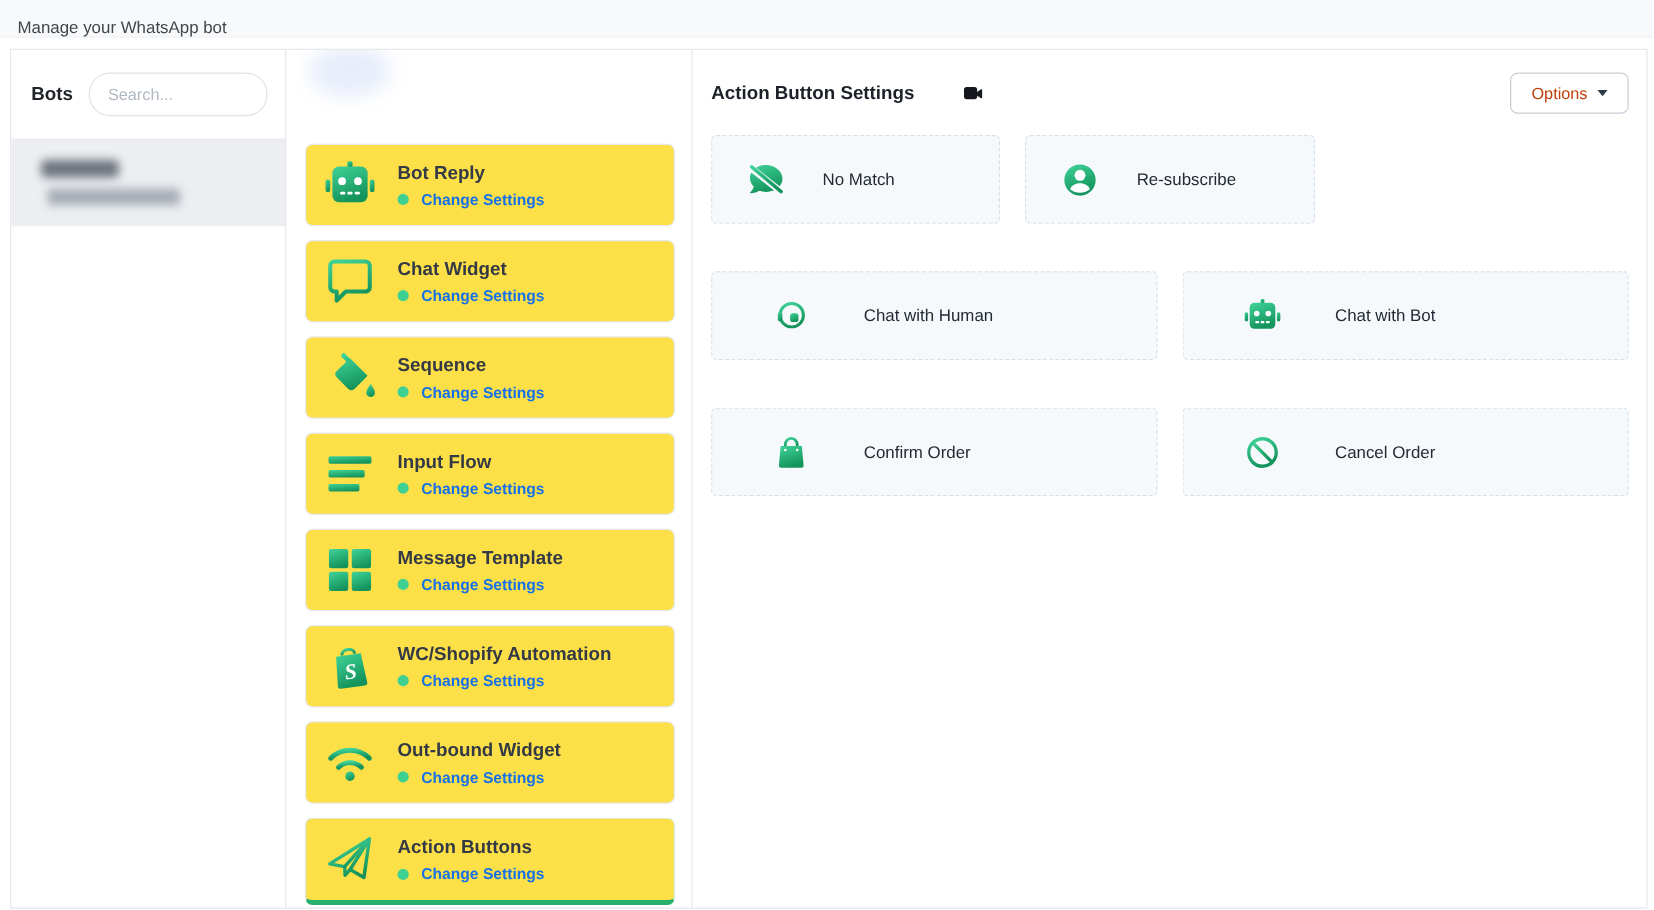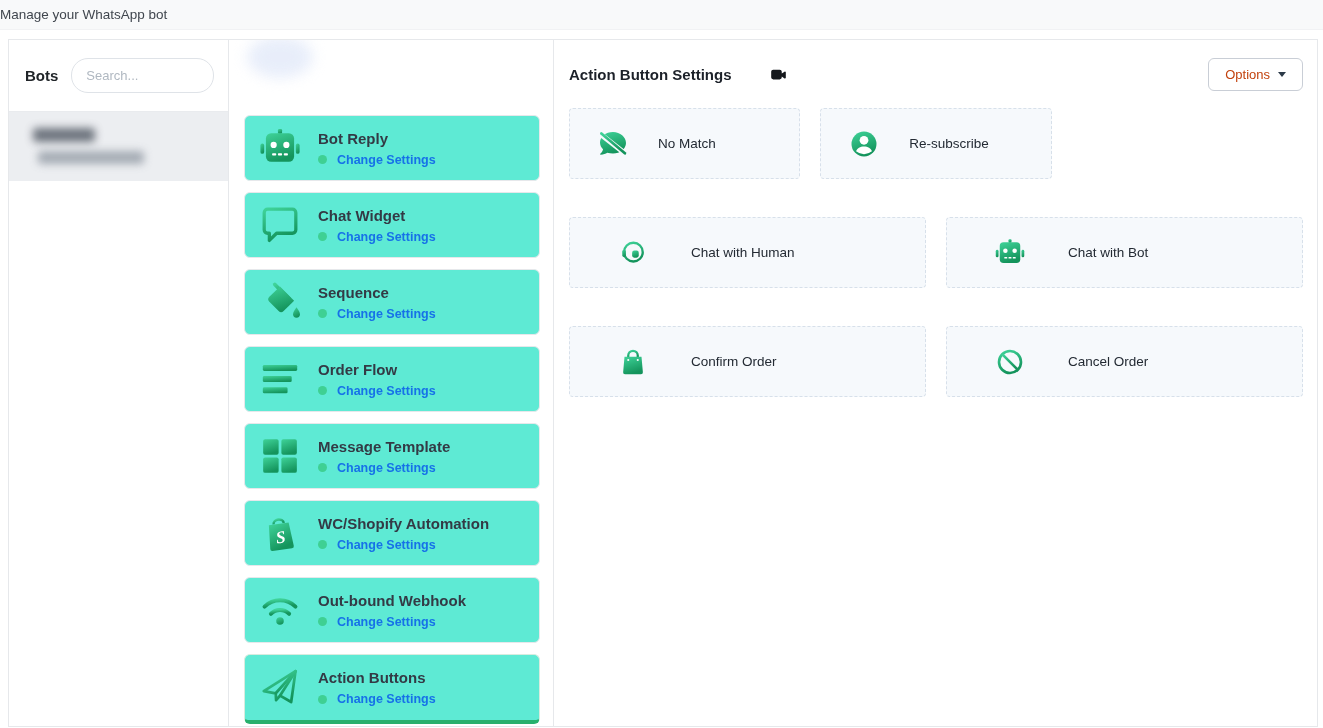--- a/index.html
+++ b/index.html
@@ -1,21 +1,21 @@
 <!DOCTYPE html>
 <html><head>
 <meta charset="utf-8">
 <style>
   * { margin:0; padding:0; box-sizing:border-box; }
   html,body { width:1323px; height:728px; overflow:hidden; background:#fff;
               font-family:"Liberation Sans", sans-serif; }
 
   
-  .topbar { height:30px; background:#f8f9fa; display:flex; align-items:center;
-            border-bottom:1px solid #f1f2f4; }
+  .topbar { height:30px; background:#f8f9fa; display:flex; align-items:flex-end;
+            padding-left:14px; border-bottom:1px solid #f1f2f4; }
   .topbar span { font-size:13.5px; color:#40464e; }
 
   
   .main-card { margin:9px 5px 0 8px; height:688px; border:1px solid #e6e8eb;
                display:flex; background:#fff; overflow:hidden; }
 
   
   .bots-panel { width:220px; border-right:1px solid #e6e8eb; flex:none; }
   .bots-header { padding:18px 14px 18px 16px; display:flex; align-items:center; }
   .bots-title { font-size:15px; font-weight:bold; color:#212529; }
@@ -31,21 +31,21 @@
   .blur-phone { width:106px; height:13px; background:#939ba5; opacity:.8;
                 filter:blur(4px); margin:9px 0 0 5px; }
 
   
   .features-col { width:325px; flex:none; border-right:1px solid #e6e8eb;
                   position:relative; padding:75px 13px 0 15px; }
   .blob { position:absolute; left:18px; top:-4px; width:66px; height:42px;
           background:#e7edfa; border-radius:50%; filter:blur(7px); opacity:.95; }
   .feature-card { height:66px; border:1px solid #e6e8eb; border-radius:6px;
                   margin-bottom:11px; display:flex; align-items:center;
-                  padding-left:13px; background:#5eead4; cursor:pointer; }
+                  padding-left:13px; background:#fde047; cursor:pointer; }
   .feature-card.selected { border-color:#d8ebdf; border-bottom:4px solid #28b06d;
                            height:70px; }
   .f-icon { width:44px; height:44px; flex:none; }
   .f-icon svg { width:44px; height:44px; display:block; }
   .f-meta { margin-left:16px; }
   .f-title { font-size:15px; font-weight:600; color:#333a45; }
   .f-row { display:flex; align-items:center; margin-top:6px; }
   .dot { width:9px; height:9px; border-radius:50%; background:#3fd093; flex:none; }
   .f-link { margin-left:10px; font-size:12.5px; font-weight:bold; color:#1671e8;
             cursor:pointer; }
@@ -166,21 +166,21 @@
 
     <div class="feature-card">
       <span class="f-icon">
         <svg viewBox="0 0 512 512" fill="url(#gg)">
             <rect x="56" y="92" width="400" height="70" rx="16"></rect>
             <rect x="56" y="222" width="336" height="70" rx="16"></rect>
             <rect x="56" y="352" width="288" height="70" rx="16"></rect>
           </svg>
       </span>
       <div class="f-meta">
-        <div class="f-title">Order Flow</div>
+        <div class="f-title">Input Flow</div>
         <div class="f-row">
             <span class="dot"></span>
           <span class="f-link">Change Settings</span>
           </div>
       </div>
     </div>
 
     <div class="feature-card">
       <span class="f-icon">
         <svg viewBox="0 0 512 512" fill="url(#gg)">
@@ -222,21 +222,21 @@
       <span class="f-icon">
         <svg viewBox="0 0 512 512">
             <g stroke="url(#gg)" stroke-width="46" fill="none" stroke-linecap="round">
               <path d="M76 216 a 256 256 0 0 1 360 0"></path>
               <path d="M150 300 a 152 152 0 0 1 212 0"></path>
             </g>
             <circle cx="256" cy="384" r="44" fill="url(#gg)"></circle>
           </svg>
       </span>
       <div class="f-meta">
-        <div class="f-title">Out-bound Webhook</div>
+        <div class="f-title">Out-bound Widget</div>
         <div class="f-row">
             <span class="dot"></span>
           <span class="f-link">Change Settings</span>
           </div>
       </div>
     </div>
 
     <div class="feature-card selected">
       <span class="f-icon">
         <svg viewBox="0 0 512 512">

